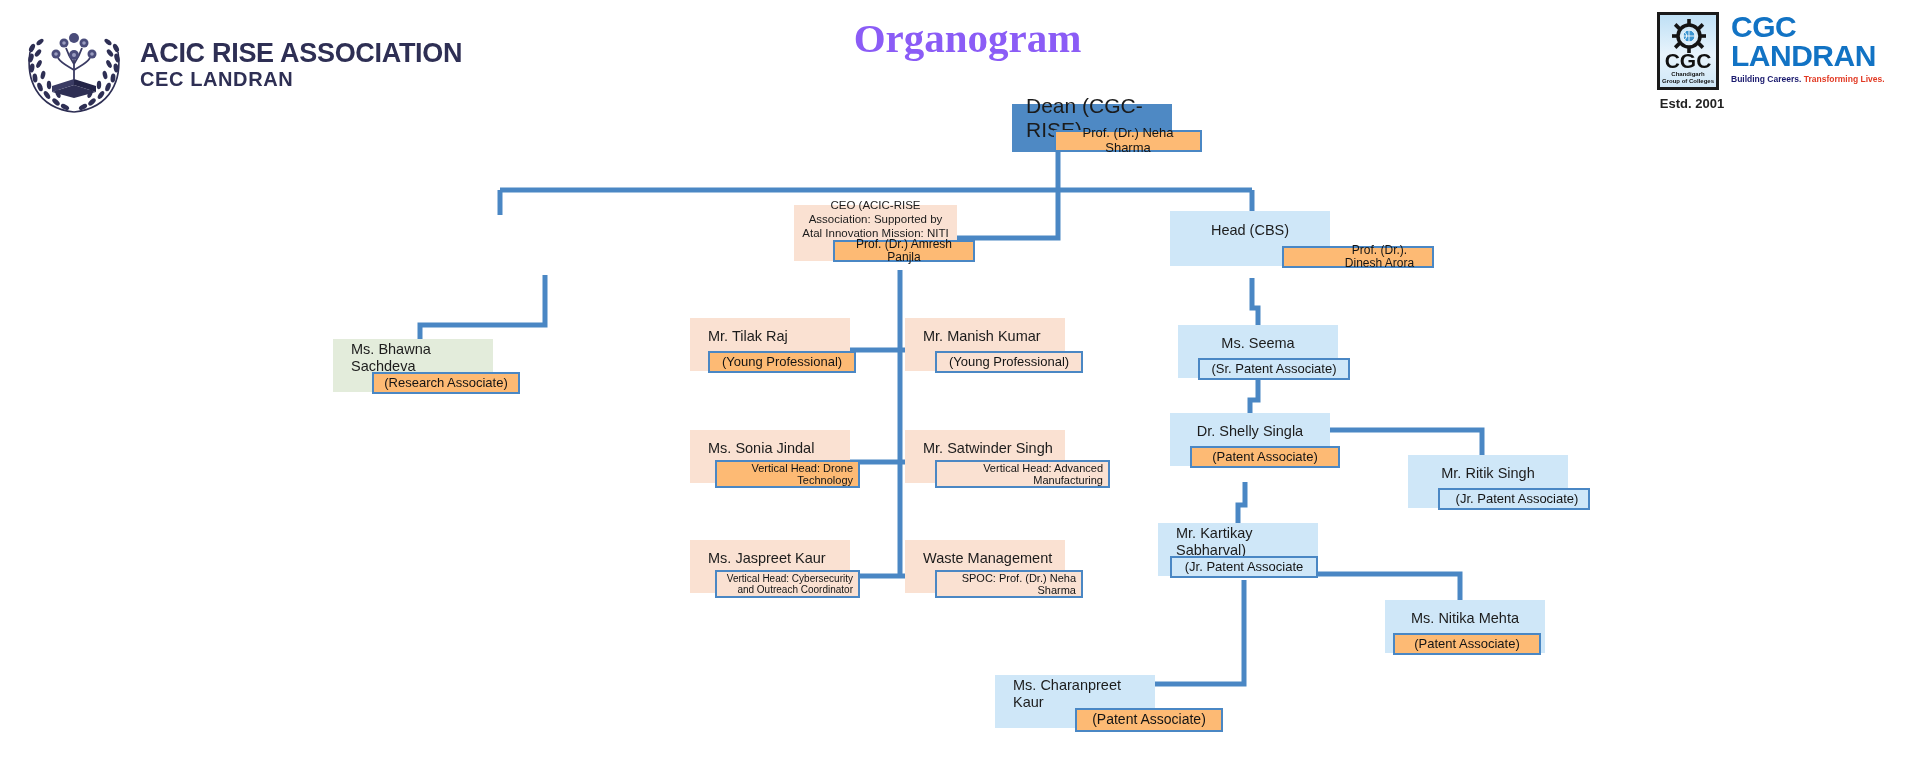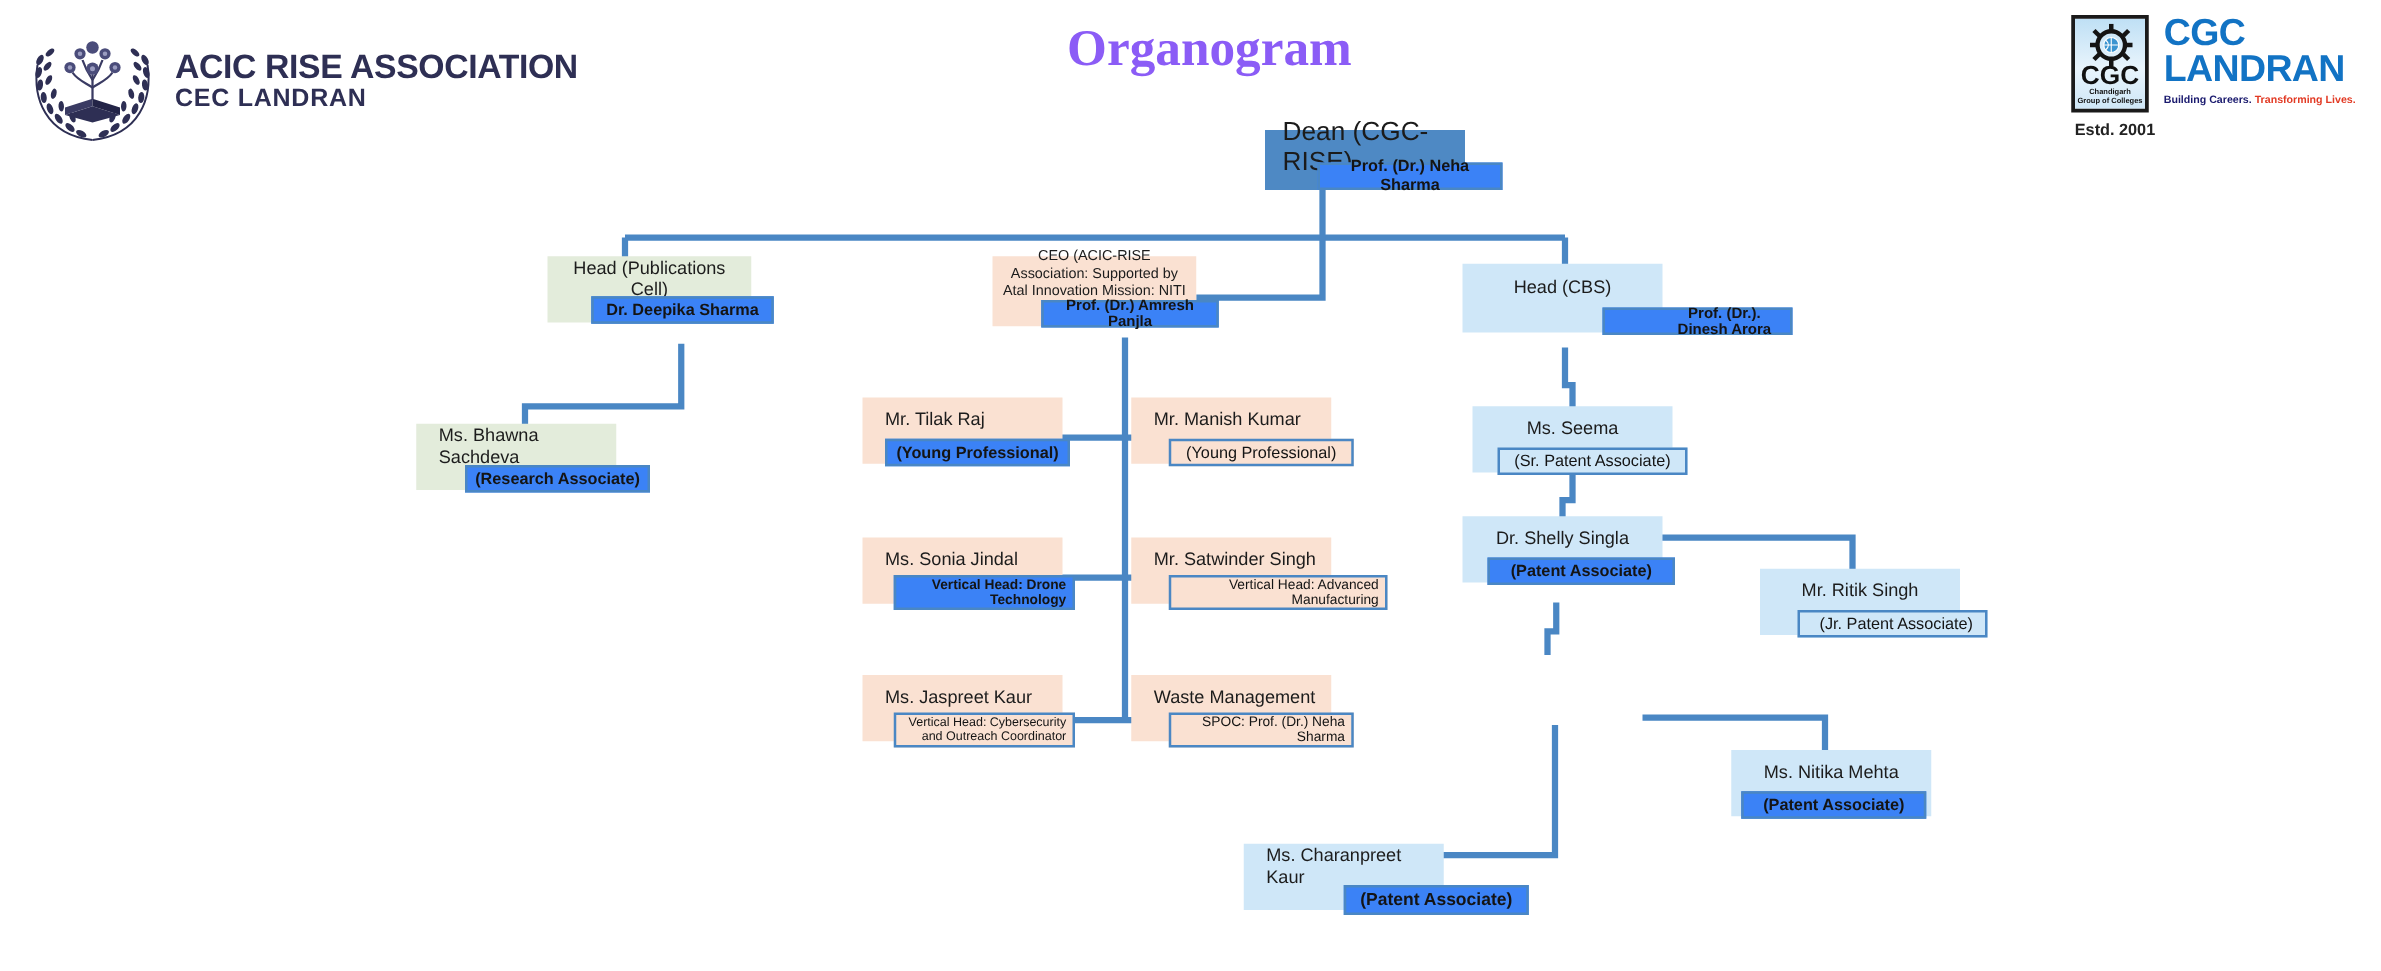--- a/index.html
+++ b/index.html
@@ -96,21 +96,21 @@
   .f-dean  { background: #4e89c4; }
   .f-green { background: #e3ecdb; }
   .f-peach { background: #fae1d2; }
   .f-blue  { background: #cfe7f8; }
 
   .node.dean .main {
     font-size: 21px; color: #1b1b1b; padding-left: 14px; padding-bottom: 20px;
   }
   .sub.tint-peach { background: #fae1d2; }
   .sub.tint-blue  { background: #cfe7f8; }
-  .sub.tint-white { background: #3b82f6; font-weight: bold; }
+  .sub.tint-white { background: #fdba74; }
 </style>
 </head>
 <body>
 
 <div id="page">
 
   <div id="header">
 
     <div class="logo-left">
       <div class="wreath">
@@ -267,24 +267,20 @@
 
         <path d="M1244 580 L1244 684 L1070 684"></path>
       </g>
     </svg>
 
     <div class="node dean" style="left:1012px; top:104px; width:160px; height:48px;">
       <div class="main f-dean">Dean (CGC-RISE)</div>
       <div class="sub ctr tint-white" style="left:42px; top:26px; width:148px; height:22px;">Prof. (Dr.) Neha Sharma</div>
     </div>
 
-    <div class="node" style="left:438px; top:205px; width:163px; height:53px;">
-      <div class="main ctr f-green">Head (Publications Cell)</div>
-      <div class="sub ctr tint-white" style="left:35px; top:32px; width:146px; height:22px;">Dr. Deepika Sharma</div>
-    </div>
 
     <div class="node" style="left:794px; top:205px; width:163px; height:56px;">
       <div class="main ctr f-peach" style="font-size:11.5px; padding:0 6px 14px 6px; line-height:1.22;">CEO (ACIC-RISE Association: Supported by Atal Innovation Mission: NITI Ayog)</div>
       <div class="sub ctr tint-white" style="left:39px; top:35px; width:142px; height:22px; font-size:12px;">Prof. (Dr.) Amresh Panjla</div>
     </div>
 
     <div class="node" style="left:1170px; top:211px; width:160px; height:55px;">
       <div class="main ctr f-blue">Head (CBS)</div>
       <div class="sub ctr tint-white" style="left:112px; top:35px; width:152px; height:22px; font-size:12px;padding-left:48px;">Prof. (Dr.). Dinesh Arora</div>
     </div>
@@ -332,20 +328,24 @@
     <div class="node" style="left:1170px; top:413px; width:160px; height:53px;">
       <div class="main ctr f-blue">Dr. Shelly Singla</div>
       <div class="sub ctr tint-white" style="left:20px; top:33px; width:150px; height:22px;">(Patent Associate)</div>
     </div>
 
     <div class="node" style="left:1408px; top:455px; width:160px; height:53px;">
       <div class="main ctr f-blue">Mr. Ritik Singh</div>
       <div class="sub ctr tint-blue" style="left:30px; top:33px; width:152px; height:22px;padding-left:11px;">(Jr. Patent Associate)</div>
     </div>
 
+    <div class="node" style="left:1158px; top:523px; width:160px; height:53px;">
+      <div class="main f-blue">Mr. Kartikay Sabharval)</div>
+      <div class="sub ctr tint-blue" style="left:12px; top:33px; width:148px; height:22px;">(Jr. Patent Associate</div>
+    </div>
 
     <div class="node" style="left:1385px; top:600px; width:160px; height:53px;">
       <div class="main ctr f-blue">Ms. Nitika Mehta</div>
       <div class="sub ctr tint-white" style="left:8px; top:33px; width:148px; height:22px;">(Patent Associate)</div>
     </div>
 
     <div class="node" style="left:995px; top:675px; width:160px; height:53px;">
       <div class="main f-blue">Ms. Charanpreet Kaur</div>
       <div class="sub ctr tint-white" style="left:80px; top:33px; width:148px; height:24px; font-size:14px;">(Patent Associate)</div>
     </div>

